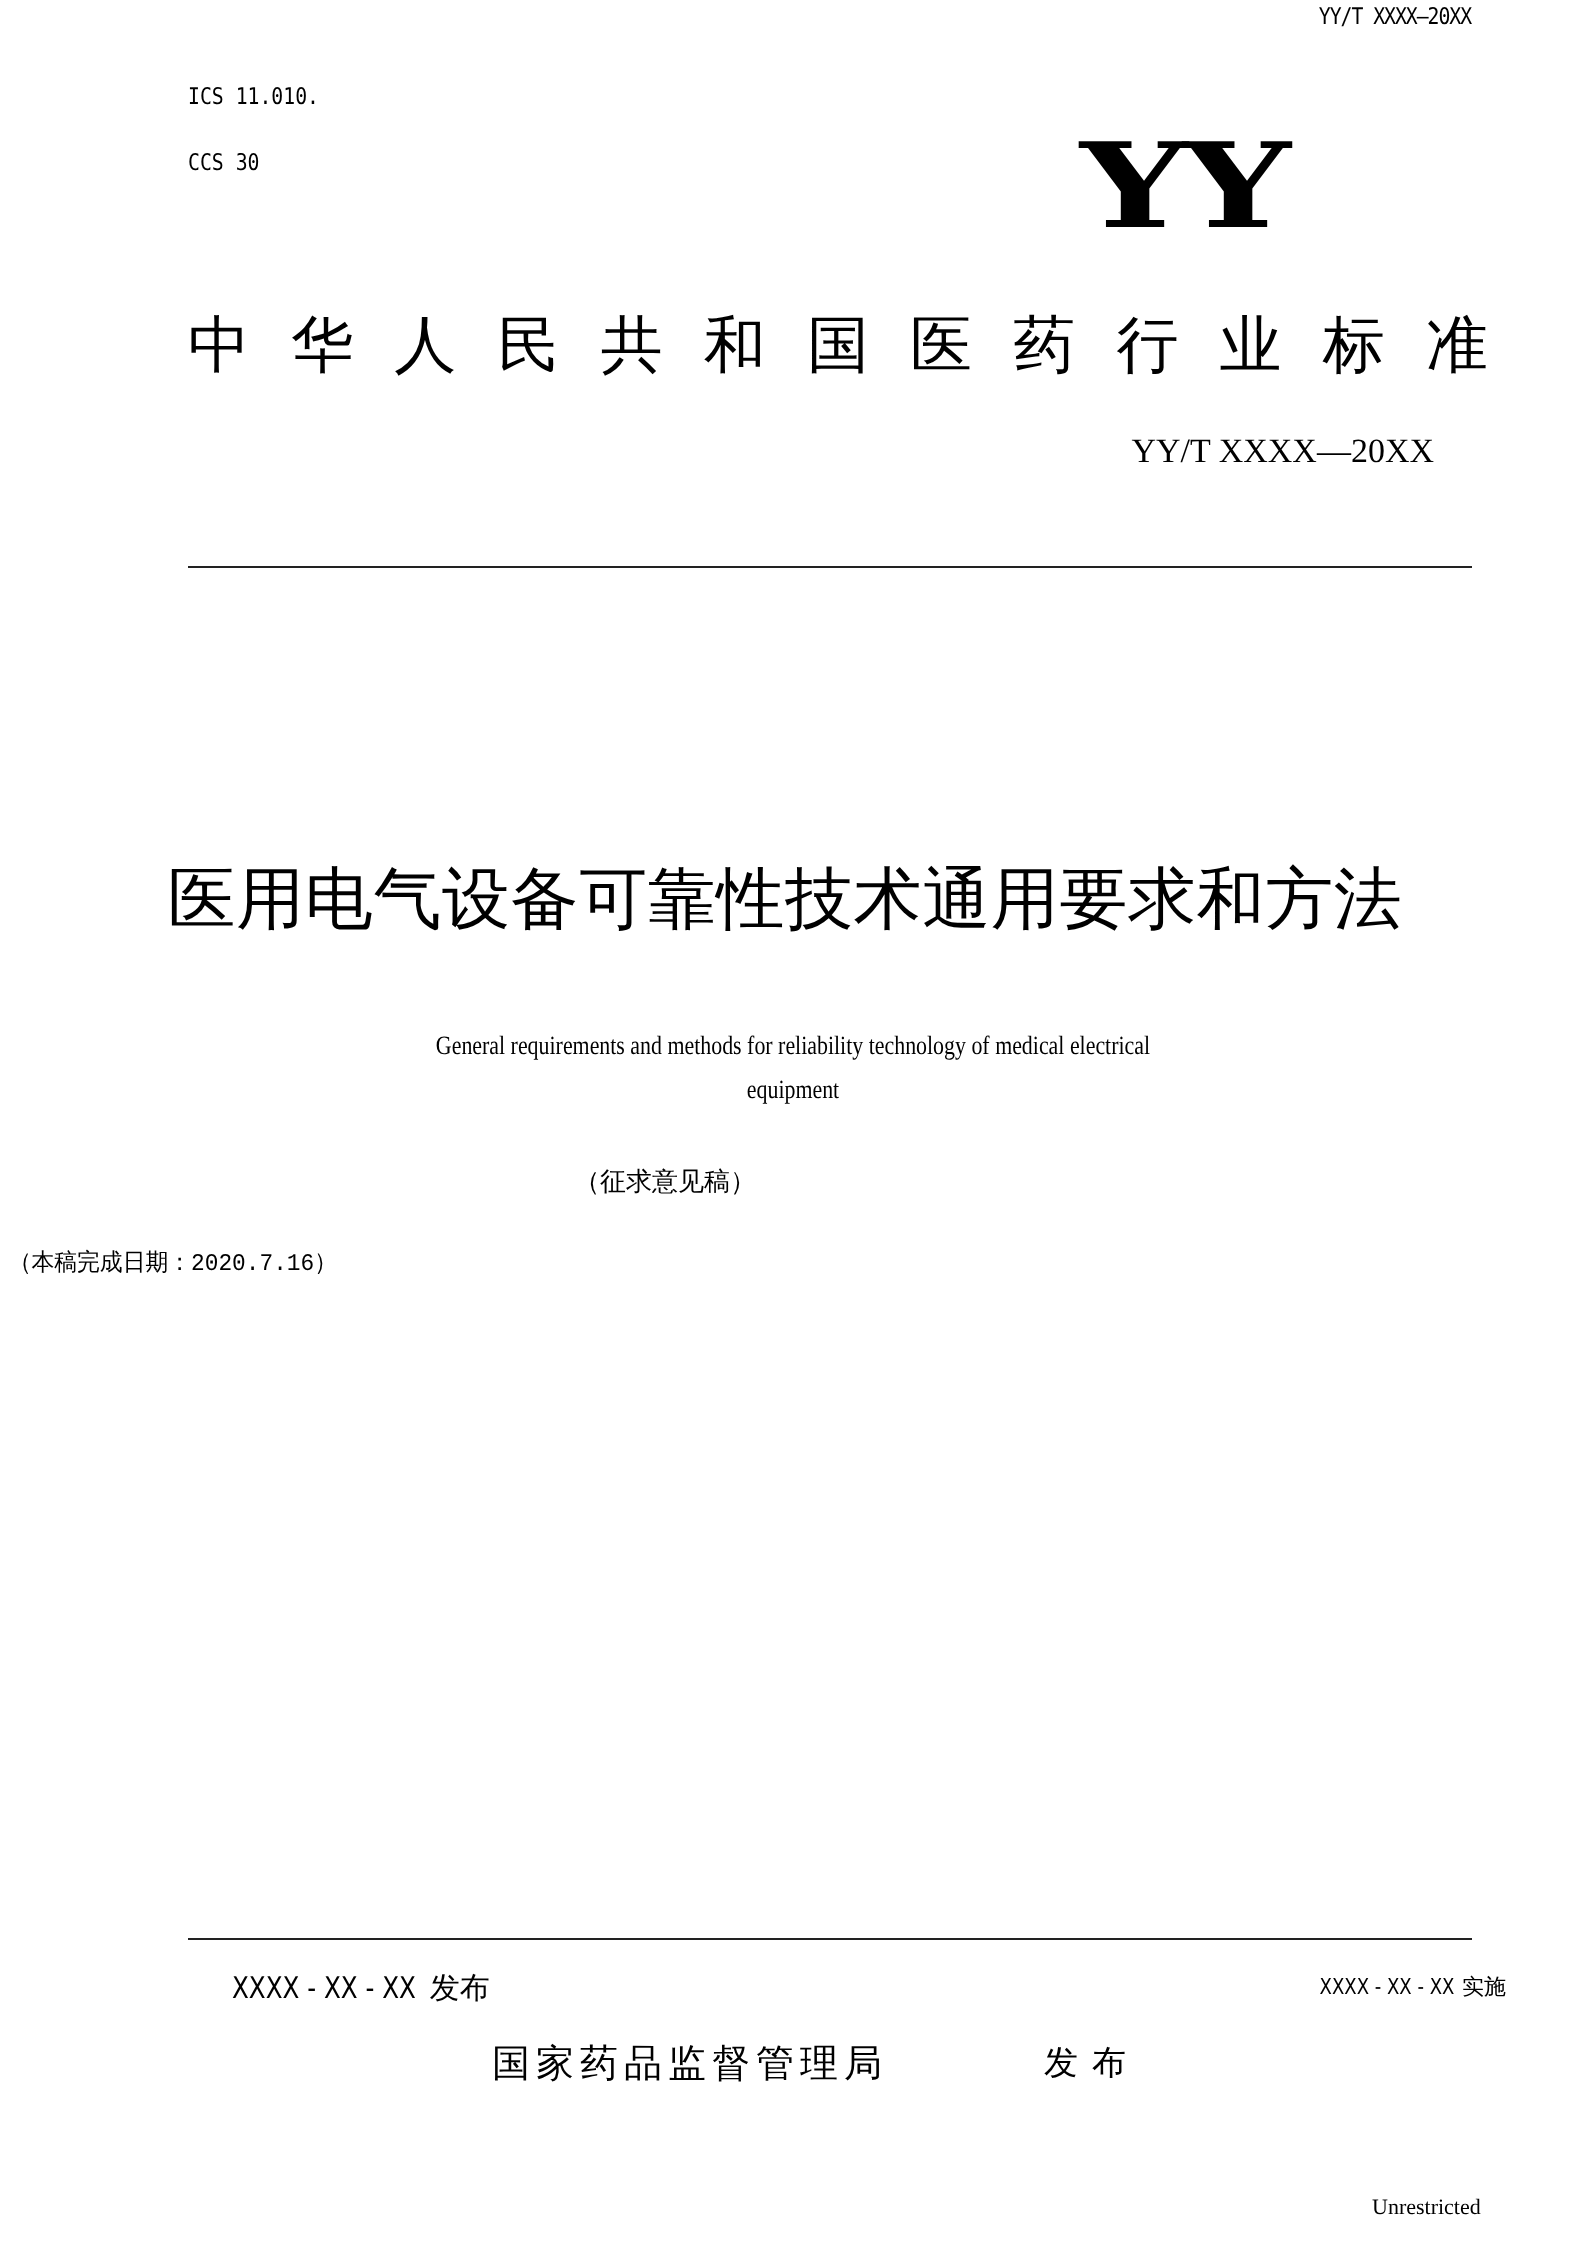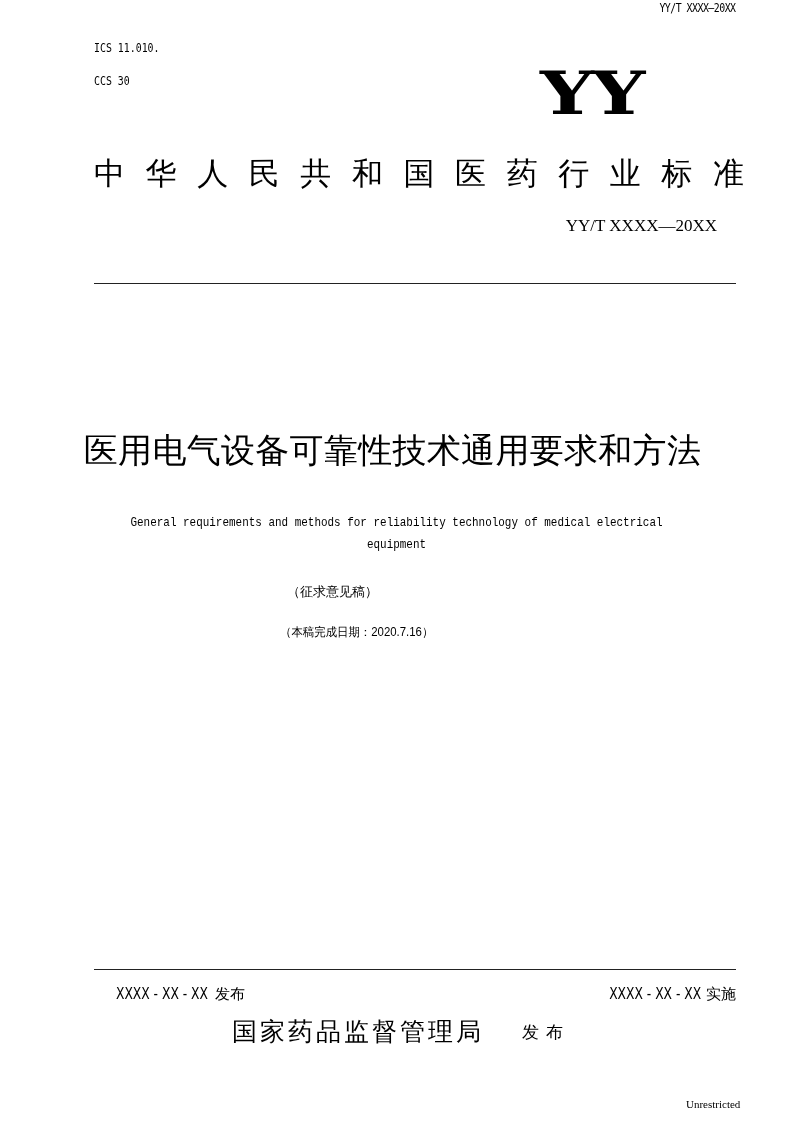--- a/index.html
+++ b/index.html
@@ -91,21 +91,21 @@
       line-height: 46px;
       letter-spacing: 0.3px;
     }
     .main-title span { margin-left: -8px; }
     .en-title {
       left: 64px;
       width: 665px;
       top: 512px;
       text-align: center;
       white-space: normal;
-      font-family: Liberation Mono, monospace;
+      font-family: Liberation Serif, serif;
       font-size: 13.2px;
       line-height: 21.5px;
     }
     .en-title span {
       display: block;
       transform: scaleX(0.83);
       transform-origin: center top;
     }
     .draft-label {
       left: 0;
@@ -113,22 +113,22 @@
       top: 583px;
       text-align: center;
       font-family: "DejaVu Serif", "Liberation Serif", serif;
       font-size: 13px;
       line-height: 18px;
     }
     .draft-date {
       left: 0;
       width: 713px;
       top: 624px;
-      text-align: center;
-      font-family: Liberation Sans, sans-serif;
+      text-align: left;
+      font-family: Liberation Mono, monospace;
       font-size: 12px;
       line-height: 17px;
     }
     .draft-date span {
       display: inline-block;
       transform: scaleX(0.95);
     }
     .issue-date {
       left: 116px;
       top: 984px;
@@ -136,37 +136,37 @@
       font-size: 15px;
       line-height: 20px;
     }
     .issue-date .mono {
       display: inline-block;
       transform: scaleX(0.82);
       transform-origin: left center;
       margin-right: -18px;
     }
     .impl-date {
-      right: 57px;
+      right: 40px;
       top: 984px;
       font-family: "DejaVu Sans", sans-serif;
-      font-size: 15px;
+      font-size: 11px;
       line-height: 20px;
     }
     .impl-date .mono {
       display: inline-block;
       transform: scaleX(0.82);
       transform-origin: right center;
       margin-left: -18px;
     }
     .publisher {
-      left: 232px;
+      left: 246px;
       top: 1019px;
       font-family: "DejaVu Sans", sans-serif;
-      font-size: 25px;
+      font-size: 19px;
       line-height: 26px;
       letter-spacing: 3px;
     }
     .publish-verb {
       left: 522px;
       top: 1020px;
       font-family: "DejaVu Sans", sans-serif;
       font-size: 17px;
       line-height: 24px;
       letter-spacing: 7px;

